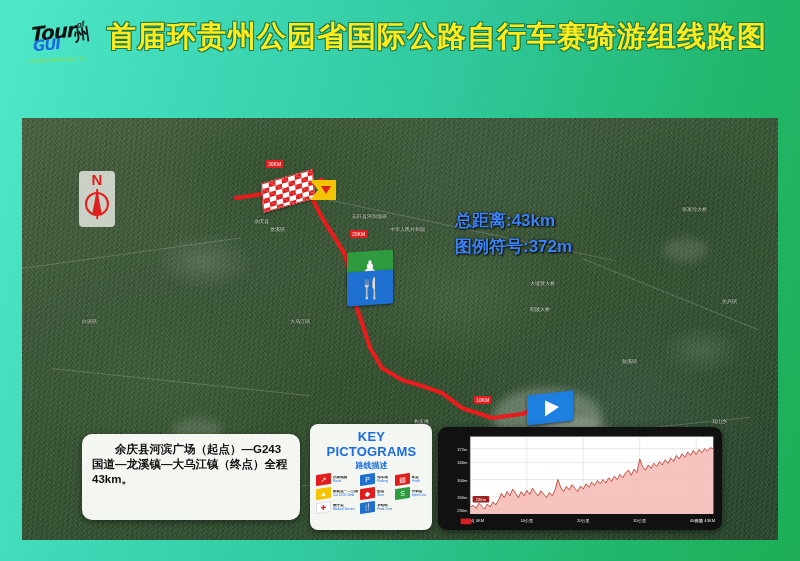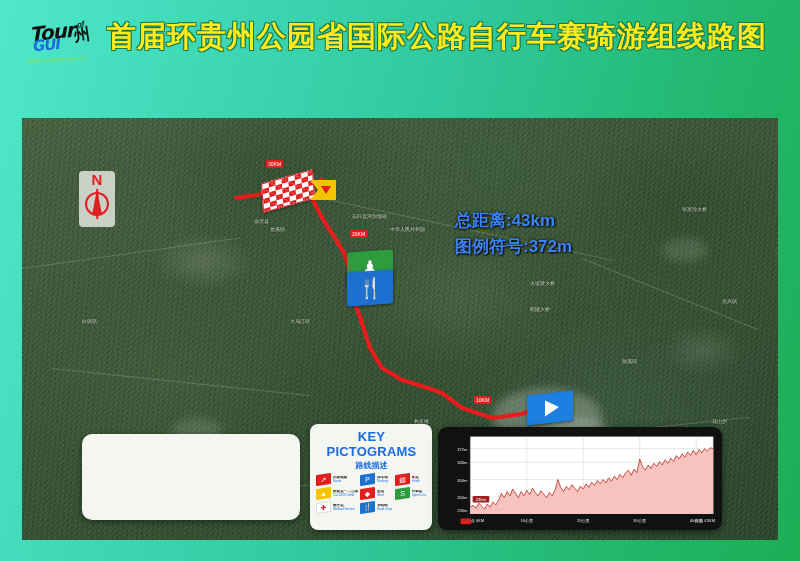--- a/index.html
+++ b/index.html
@@ -292,20 +292,21 @@
   </div>
 
 </div>
 
 <div id="stats">
   <div class="stat-line">总距离:43km</div>
   <div class="stat-line">图例符号:372m</div>
 </div>
 
 <div id="desc-card">
+  <div id="desc-body">余庆县河滨广场（起点）—G243国道—龙溪镇—大乌江镇（终点）全程43km。</div>
 </div>
 
 <div id="legend-card">
   <div id="legend-title-en">KEY PICTOGRAMS</div>
   <div id="legend-title-cn">路线描述</div>
   <div id="legend-grid">
       <div class="legend-item">
         <div class="li-icon" style="background: rgb(224, 30, 30);">↗</div>
         <div class="li-txt">
           <span class="li-cn">比赛线路</span>

